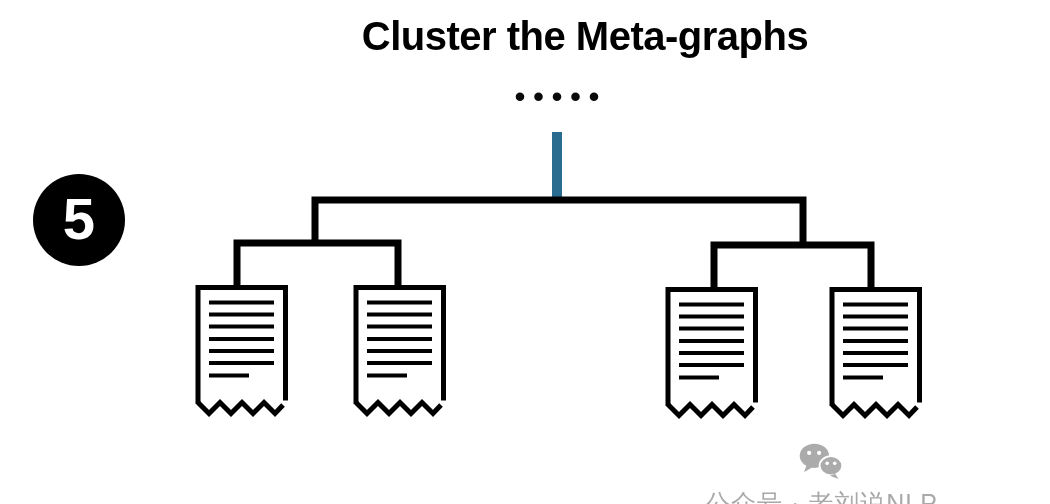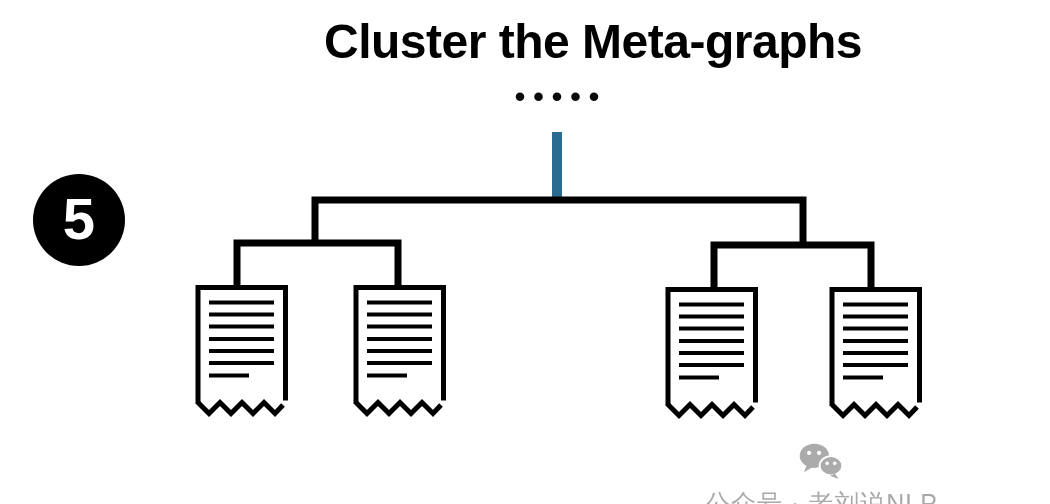--- a/index.html
+++ b/index.html
@@ -14,25 +14,24 @@
     height: 504px;
     background: #ffffff;
     overflow: hidden;
   }
   .title {
     position: absolute;
     top: 14px;
     left: 585px;
     transform: translateX(-50%);
     white-space: nowrap;
-    font-size: 48px;
+    font-size: 40px;
     font-weight: 700;
     letter-spacing: -0.5px;
     color: #000000;
-    margin-left: 8px;
   }
   .dots {
     position: absolute;
     top: 80px;
     left: 561px;
     transform: translateX(-50%);
     white-space: nowrap;
     font-size: 30px;
     font-weight: 700;
     letter-spacing: 8px;

